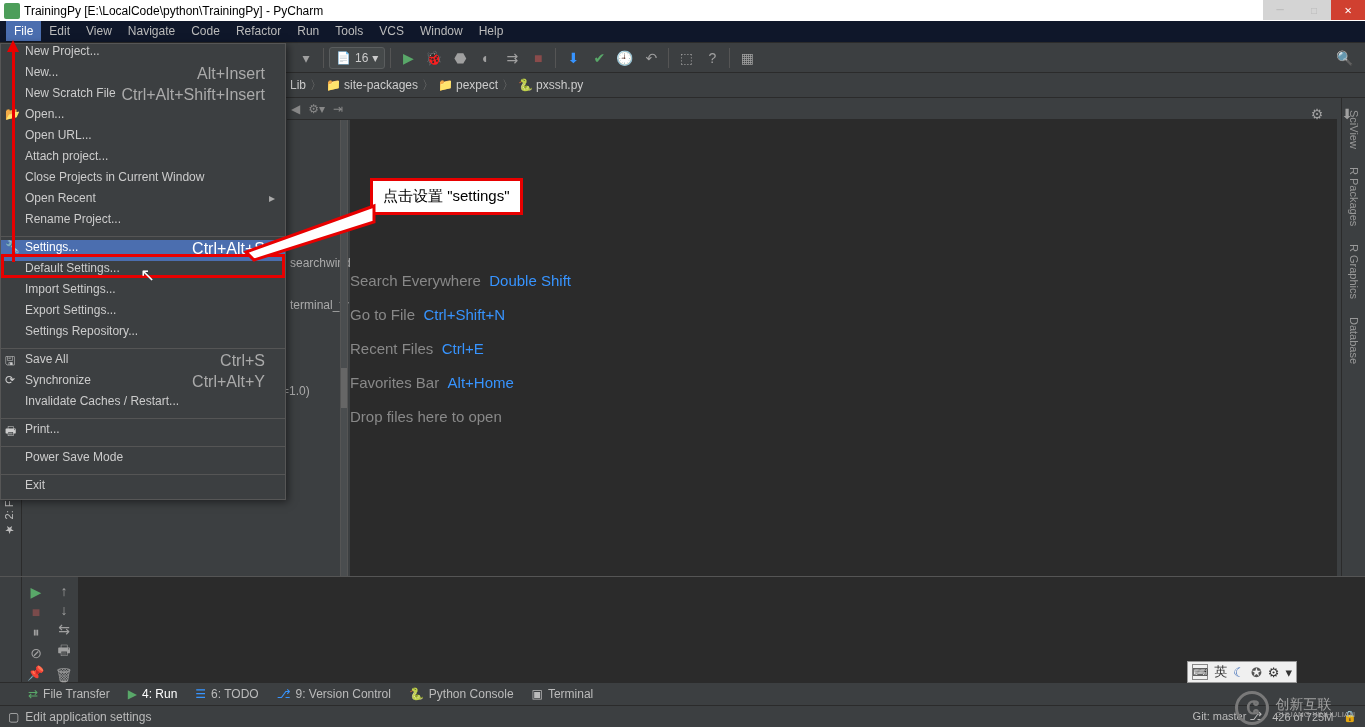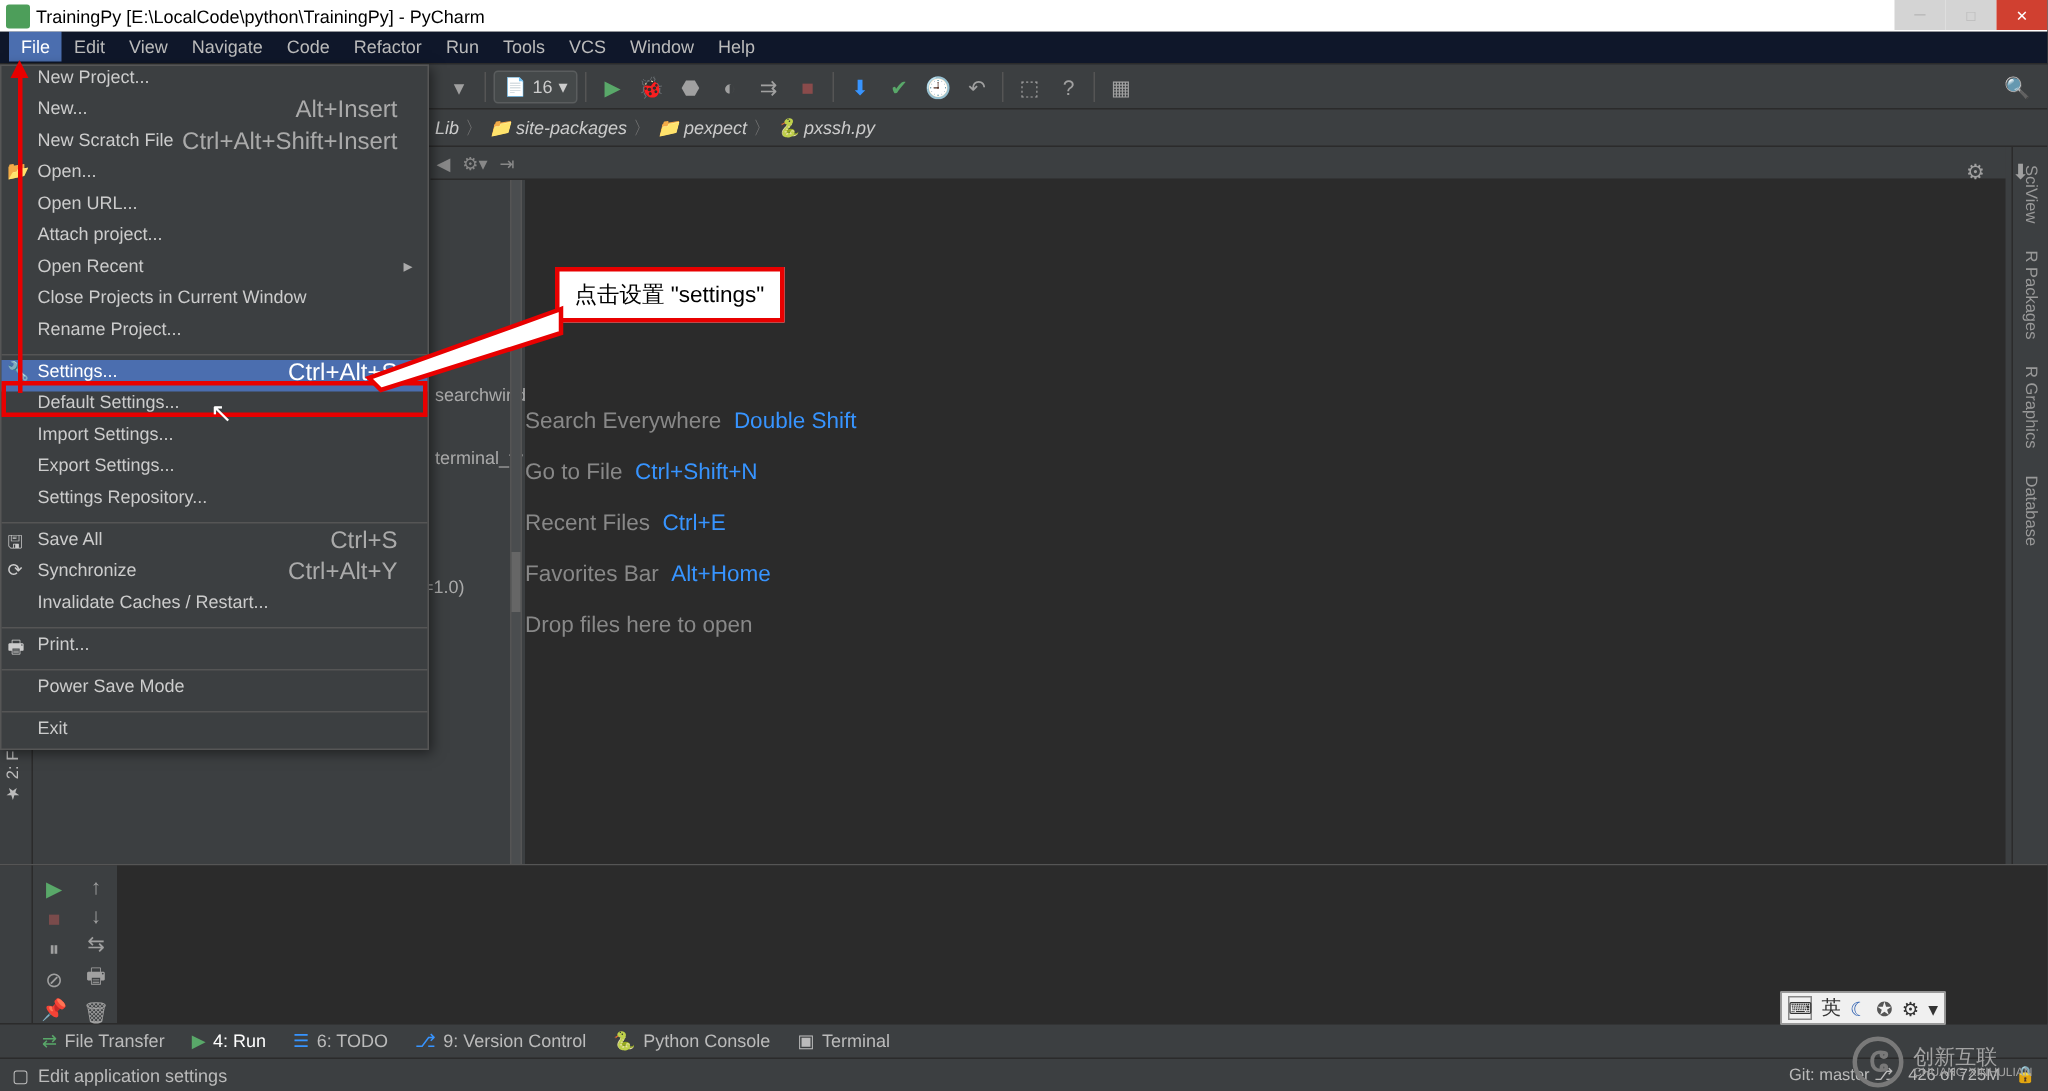--- a/index.html
+++ b/index.html
@@ -12,21 +12,21 @@
 .win-min{background:#d4d4d4;} .win-max{background:#d4d4d4;} .win-close{background:#d04030;color:#fff;}
 .menubar { height:22px; background:#0f172a; display:flex; align-items:flex-start; padding-left:6px; border-bottom:1px solid #2b2b2b; }
 .menubar .mitem { padding:3px 8px; color:#bbbbbb; cursor:default; }
 .menubar .mitem.active { background:#4b6eaf; color:#fff; }
 .toolbar { height:30px; background:#3c3f41; display:flex; align-items:center; padding:0 6px; gap:2px; border-bottom:1px solid #2b2b2b; position:relative;}
 .tbtn { width:24px; height:24px; display:flex; align-items:center; justify-content:center; color:#a0a0a0; border-radius:3px; font-size:14px;}
 .tsep{width:1px;height:20px;background:#555;margin:0 3px;}
 .runcfg { height:22px; background:#45494a; border:1px solid #5a5d5e; padding:0 6px; display:flex; align-items:center; gap:4px; border-radius:3px; color:#ccc;}
 .toolbar .search-icon{position:absolute; right:8px;}
 .breadcrumb{height:25px; background:#3c3f41; display:flex; align-items:center; padding-left:290px; gap:4px; border-bottom:1px solid #2b2b2b;}
-.breadcrumb .crumb{display:flex;align-items:flex-start;gap:3px;color:#ccc;font-style:italic;}
+.breadcrumb .crumb{display:flex;align-items:flex-start;gap:3px;color:#ccc;}
 .breadcrumb .sep{color:#777;}
 .content{position:relative; height:calc(100% - 21px - 22px - 30px - 25px - 23px - 22px - 106px);}
 .editor-quick{position:absolute; left:350px; right:28px; top:0; bottom:0; background:#2b2b2b; display:flex; flex-direction:column; justify-content:center; gap:17px;}
 .editor-tabbar{position:absolute; left:287px; top:0; height:22px; right:28px; background:#3c3f41; border-bottom:1px solid #2b2b2b; display:flex; align-items:center; padding-left:4px; gap:8px; color:#888;}
 .quick-row{color:#888888; font-size:15px;}
 .quick-row .kb{color:#3794ff;}
 .proj-panel{position:absolute; left:22px; top:0; width:328px; bottom:0; background:#3c3f41;}
 .proj-line{position:absolute; color:#aaaaaa; font-size:12px;}
 .right-tools{position:absolute; right:0; top:0; width:24px; bottom:0; background:#3c3f41; border-left:1px solid #2b2b2b; display:flex; flex-direction:column; align-items:center; padding-top:6px; gap:6px;}
 .right-tools .vtab{writing-mode:vertical-lr; font-size:11px; color:#999; padding:6px 2px;}
@@ -254,25 +254,25 @@
       <span class="dicon">📂</span>
       <span>Open...</span>
     </div>
     <div class="ditem">
       <span>Open URL...</span>
     </div>
     <div class="ditem">
       <span>Attach project...</span>
     </div>
     <div class="ditem">
+      <span>Close Projects in Current Window</span>
+    </div>
+    <div class="ditem">
       <span>Open Recent</span>
       <span class="arrow-sub">▸</span>
-    </div>
-    <div class="ditem">
-      <span>Close Projects in Current Window</span>
     </div>
     <div class="ditem">
       <span>Rename Project...</span>
     </div>
     <div class="dsep"></div>
     <div class="ditem hl">
       <span class="dicon">🔧</span>
       <span>Settings...</span>
       <span class="shortcut">Ctrl+Alt+S</span>
     </div>

